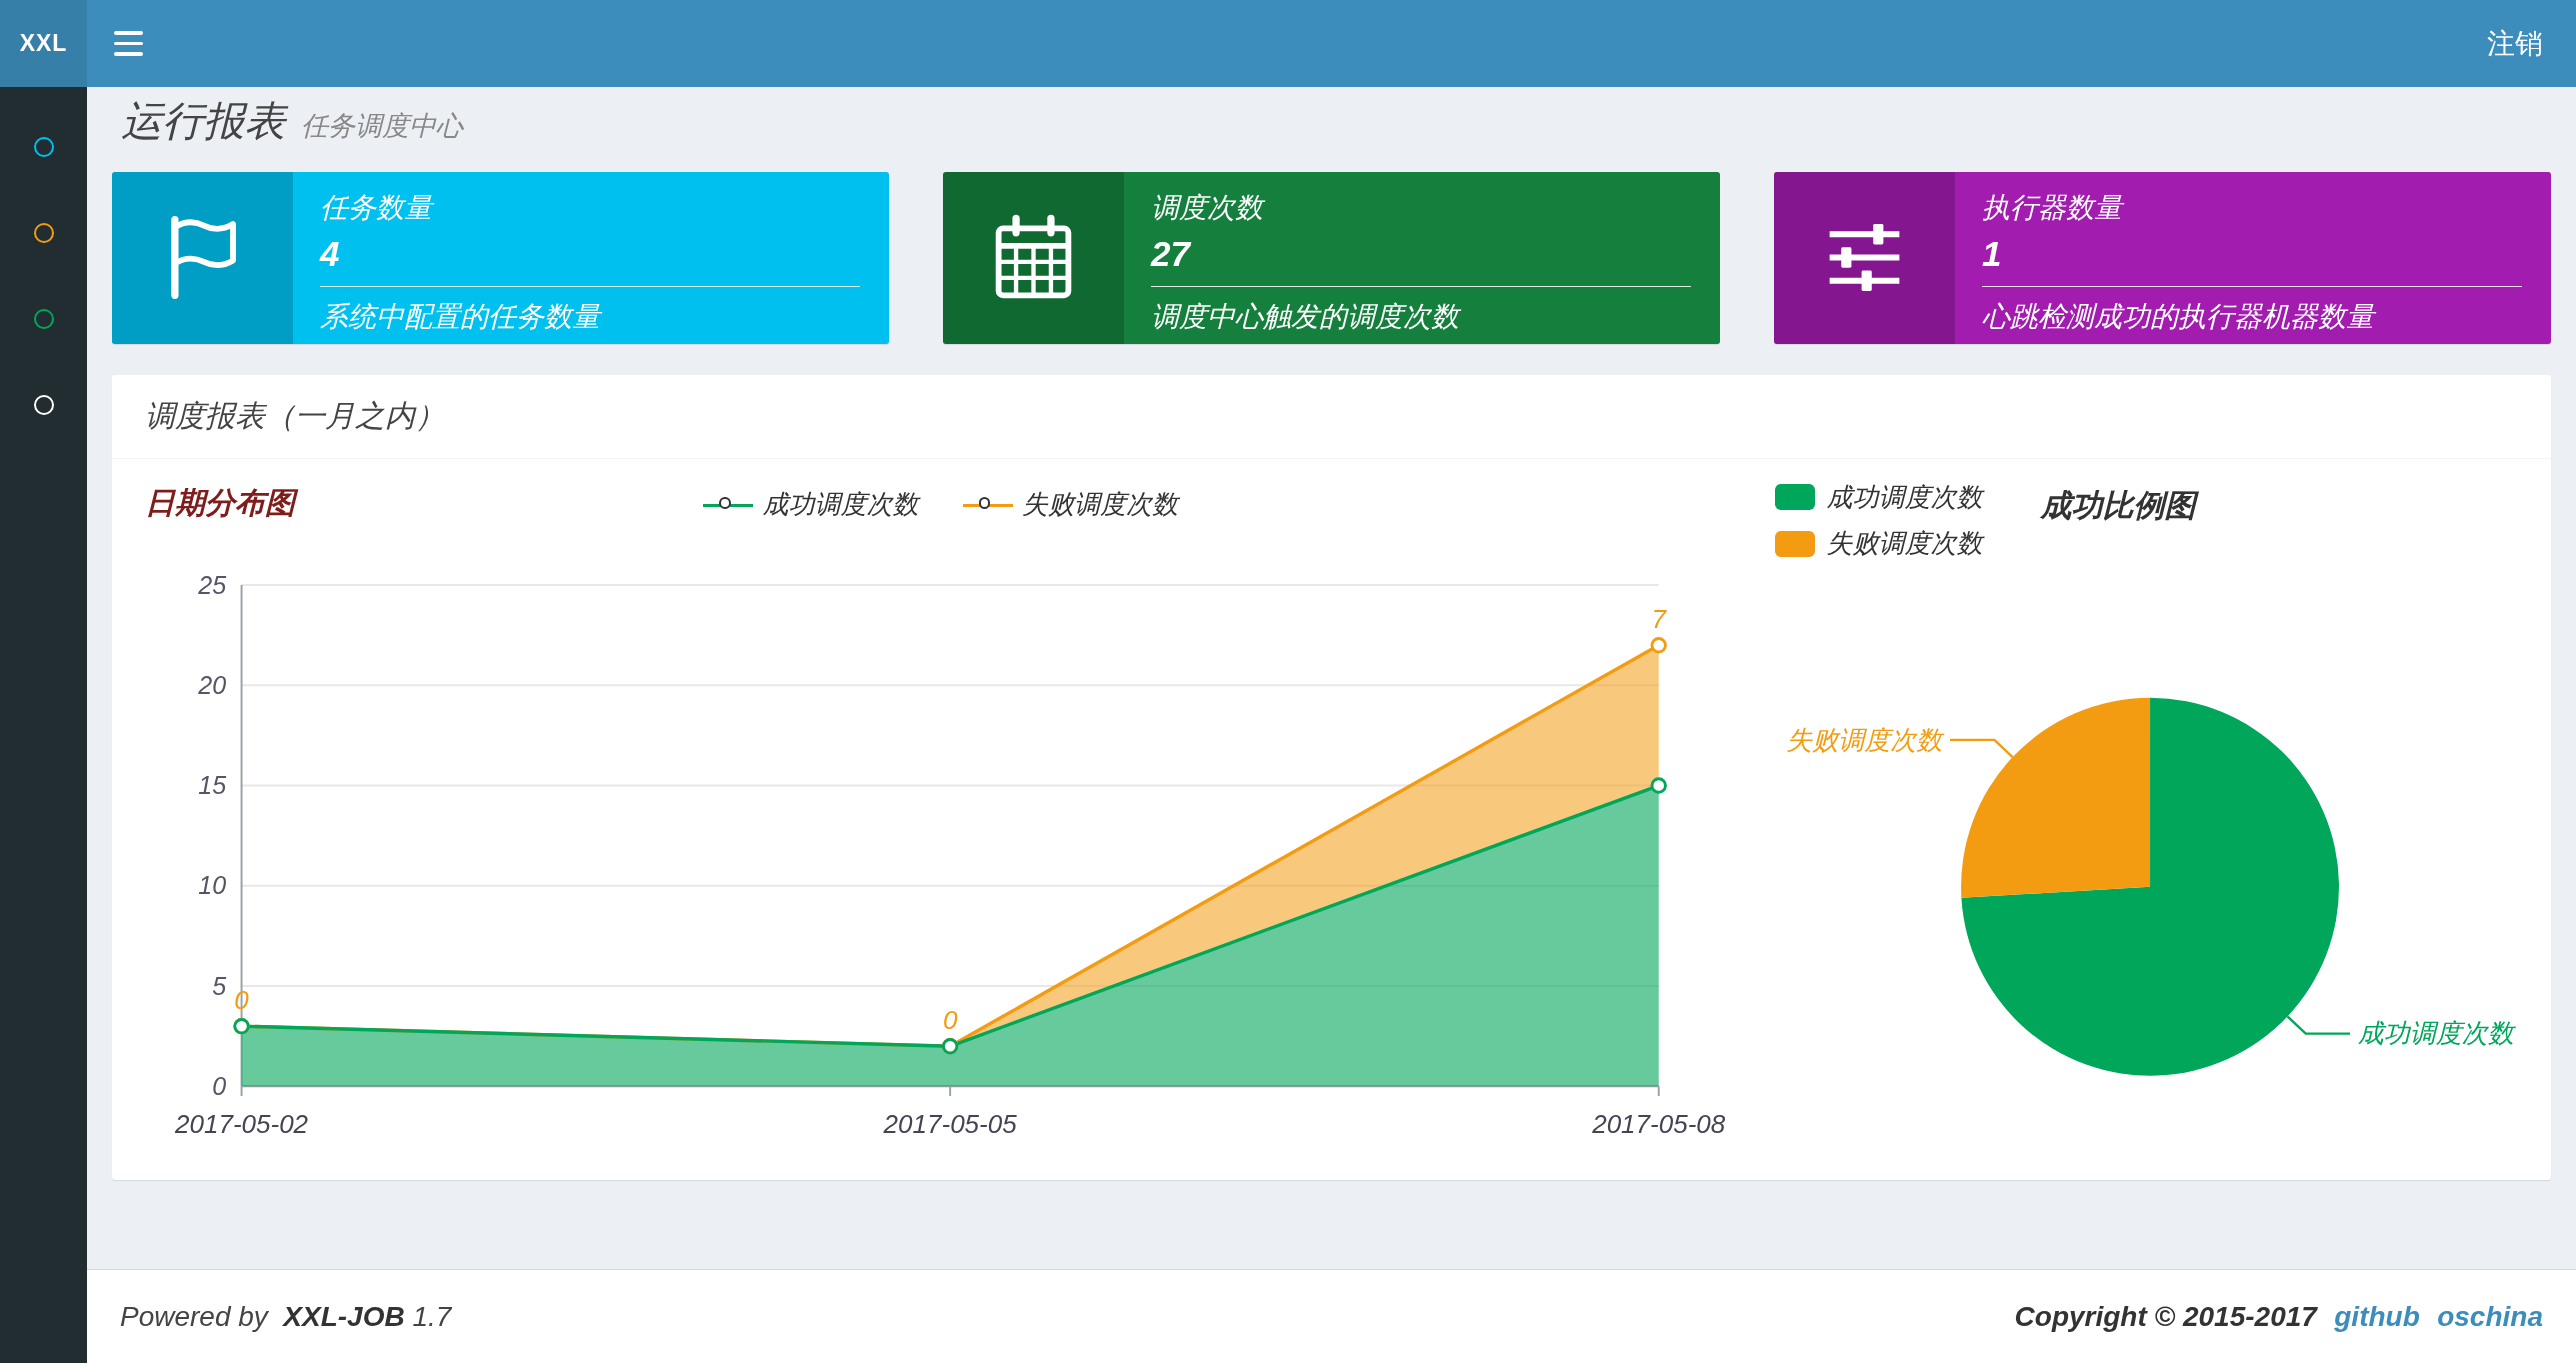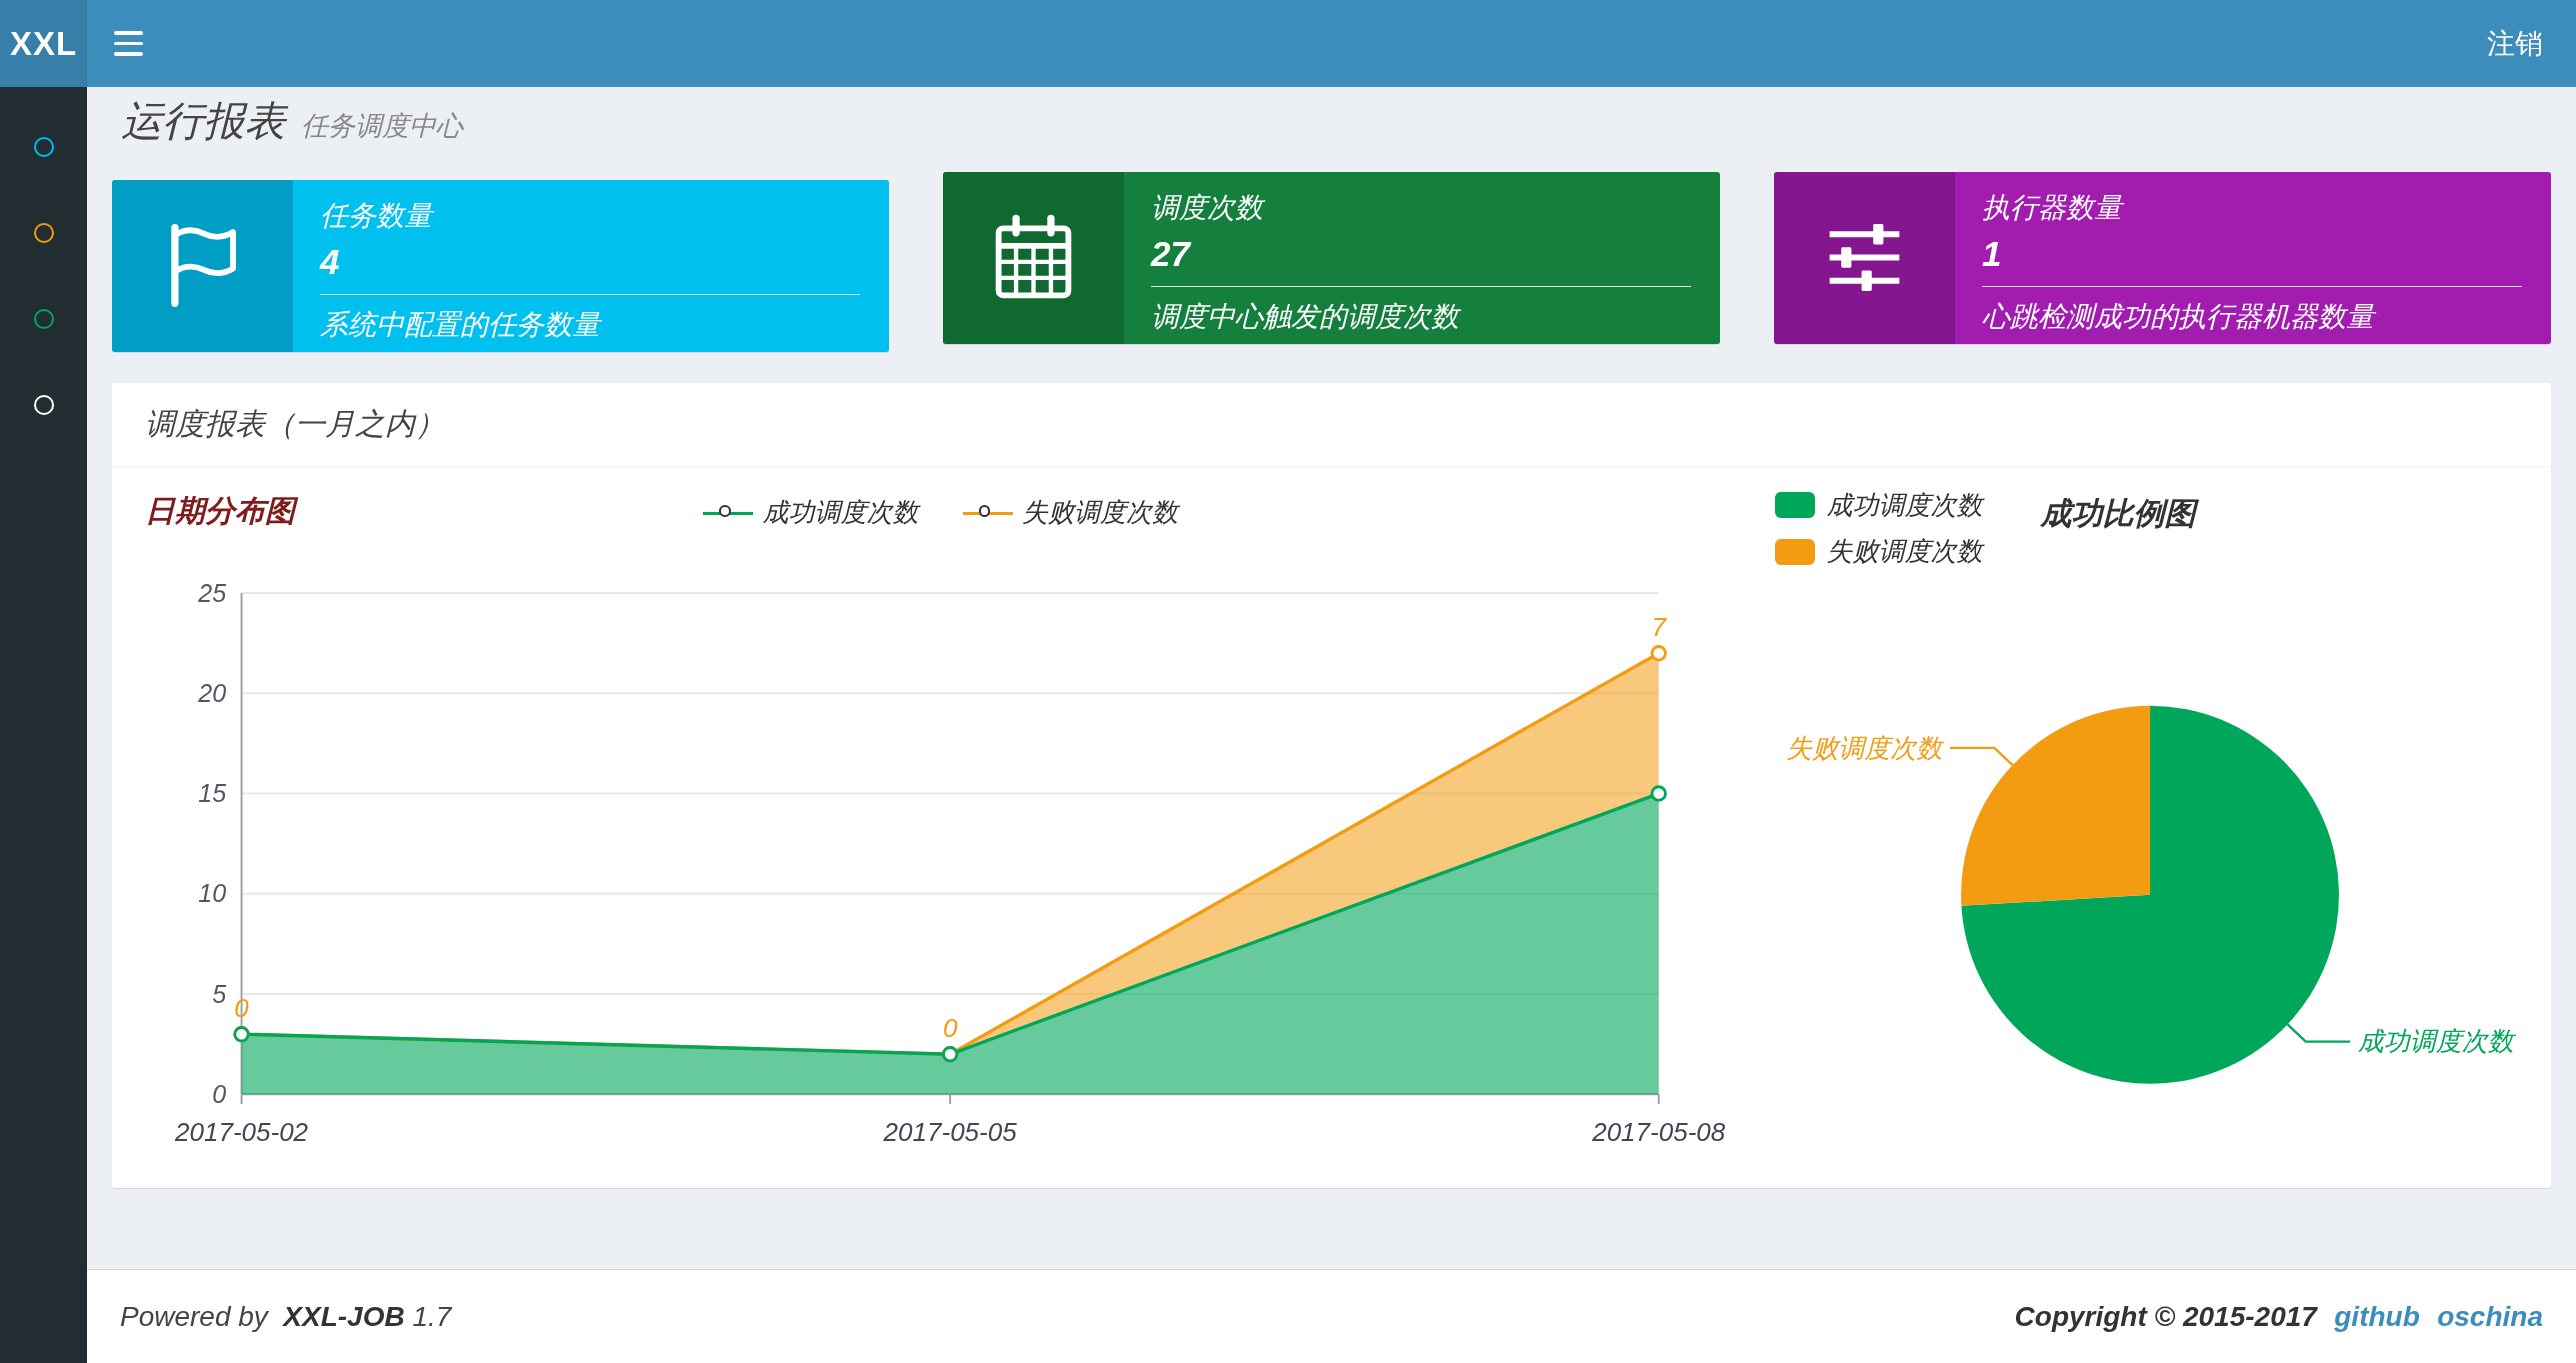--- a/index.html
+++ b/index.html
@@ -6,21 +6,21 @@
   html,body { margin:0; padding:0; }
   body {
     width:2576px; height:1363px; overflow:hidden;
     font-family:"Liberation Sans","DejaVu Sans",sans-serif;
     background:#ecf0f5; color:#333;
   }
   svg { font-family:inherit; }
 
   
   .navbar { position:fixed; top:0; left:0; right:0; height:87px; background:#3c8dbc; display:flex; align-items:stretch; z-index:20; }
-  .logo { width:87px; background:#367fa9; color:#fff; display:flex; align-items:center; justify-content:center; font-size:33px; font-weight:bold; letter-spacing:1px; }
+  .logo { width:87px; background:#367fa9; color:#fff; display:flex; align-items:center; justify-content:center; font-size:23px; font-weight:bold; letter-spacing:1px; }
   .menu-toggle { width:83px; display:flex; flex-direction:column; justify-content:center; align-items:center; gap:6.7px; cursor:pointer; }
   .menu-toggle span { display:block; width:29px; height:3.9px; background:#fff; border-radius:1.9px; }
   .nav-right { margin-left:auto; display:flex; align-items:center; padding-right:33px; }
   .logout-link { color:#fff; font-size:28px; text-decoration:none; cursor:pointer; }
 
   
   .sidebar { position:fixed; top:87px; left:0; bottom:0; width:87px; background:#222d32; padding-top:17.4px; z-index:15; }
   .side-item { height:86px; display:flex; align-items:center; justify-content:center; cursor:pointer; }
   .circle-icon { width:20px; height:20px; border-radius:50%; border:2.9px solid #fff; }
   .c-cyan   { border-color:#00c0ef; }
@@ -32,21 +32,21 @@
   .main { margin-left:87px; padding-top:61px; height:1363px; display:flex; flex-direction:column;font-style:italic; }
   .content { flex:1; padding:25px 25px 0 25px; }
 
   .content-header { padding:7.7px 9.6px 0 9.6px; margin-bottom:23px; display:flex; align-items:baseline; }
   .page-title { font-size:41px; font-weight:500; color:#444; margin:0; }
   .page-subtitle { font-size:27px; color:#888; margin-left:15.4px; font-weight:400; }
 
   
   .info-row { display:grid; grid-template-columns:repeat(3,1fr); gap:54px; }
   .info-box { height:172px; border-radius:2.9px; display:flex; color:#fff; box-shadow:0 1px 1px rgba(0,0,0,0.1); }
-  .box-cyan   { background:#00c0ef;margin-top:8px; }
+  .box-cyan   { background:#00c0ef; }
   .box-orange { background:#15803d; }
   .box-green  { background:#a21caf; }
   .info-icon { width:181px; background:rgba(0,0,0,0.18); border-radius:2.9px 0 0 2.9px; display:flex; align-items:center; justify-content:center; }
   .info-icon svg { width:93px; height:93px; }
   .info-content { flex:1; padding:17.4px 29px 13.5px 27px; display:flex; flex-direction:column; }
   .info-label { font-size:28px; }
   .info-value { font-size:35px; font-weight:bold; margin-top:6.7px; }
   .info-hr { border:none; border-top:1.9px solid rgba(255,255,255,0.85); margin:12.5px 0 10.6px 0; width:100%; }
   .info-desc { font-size:28px; }
 

